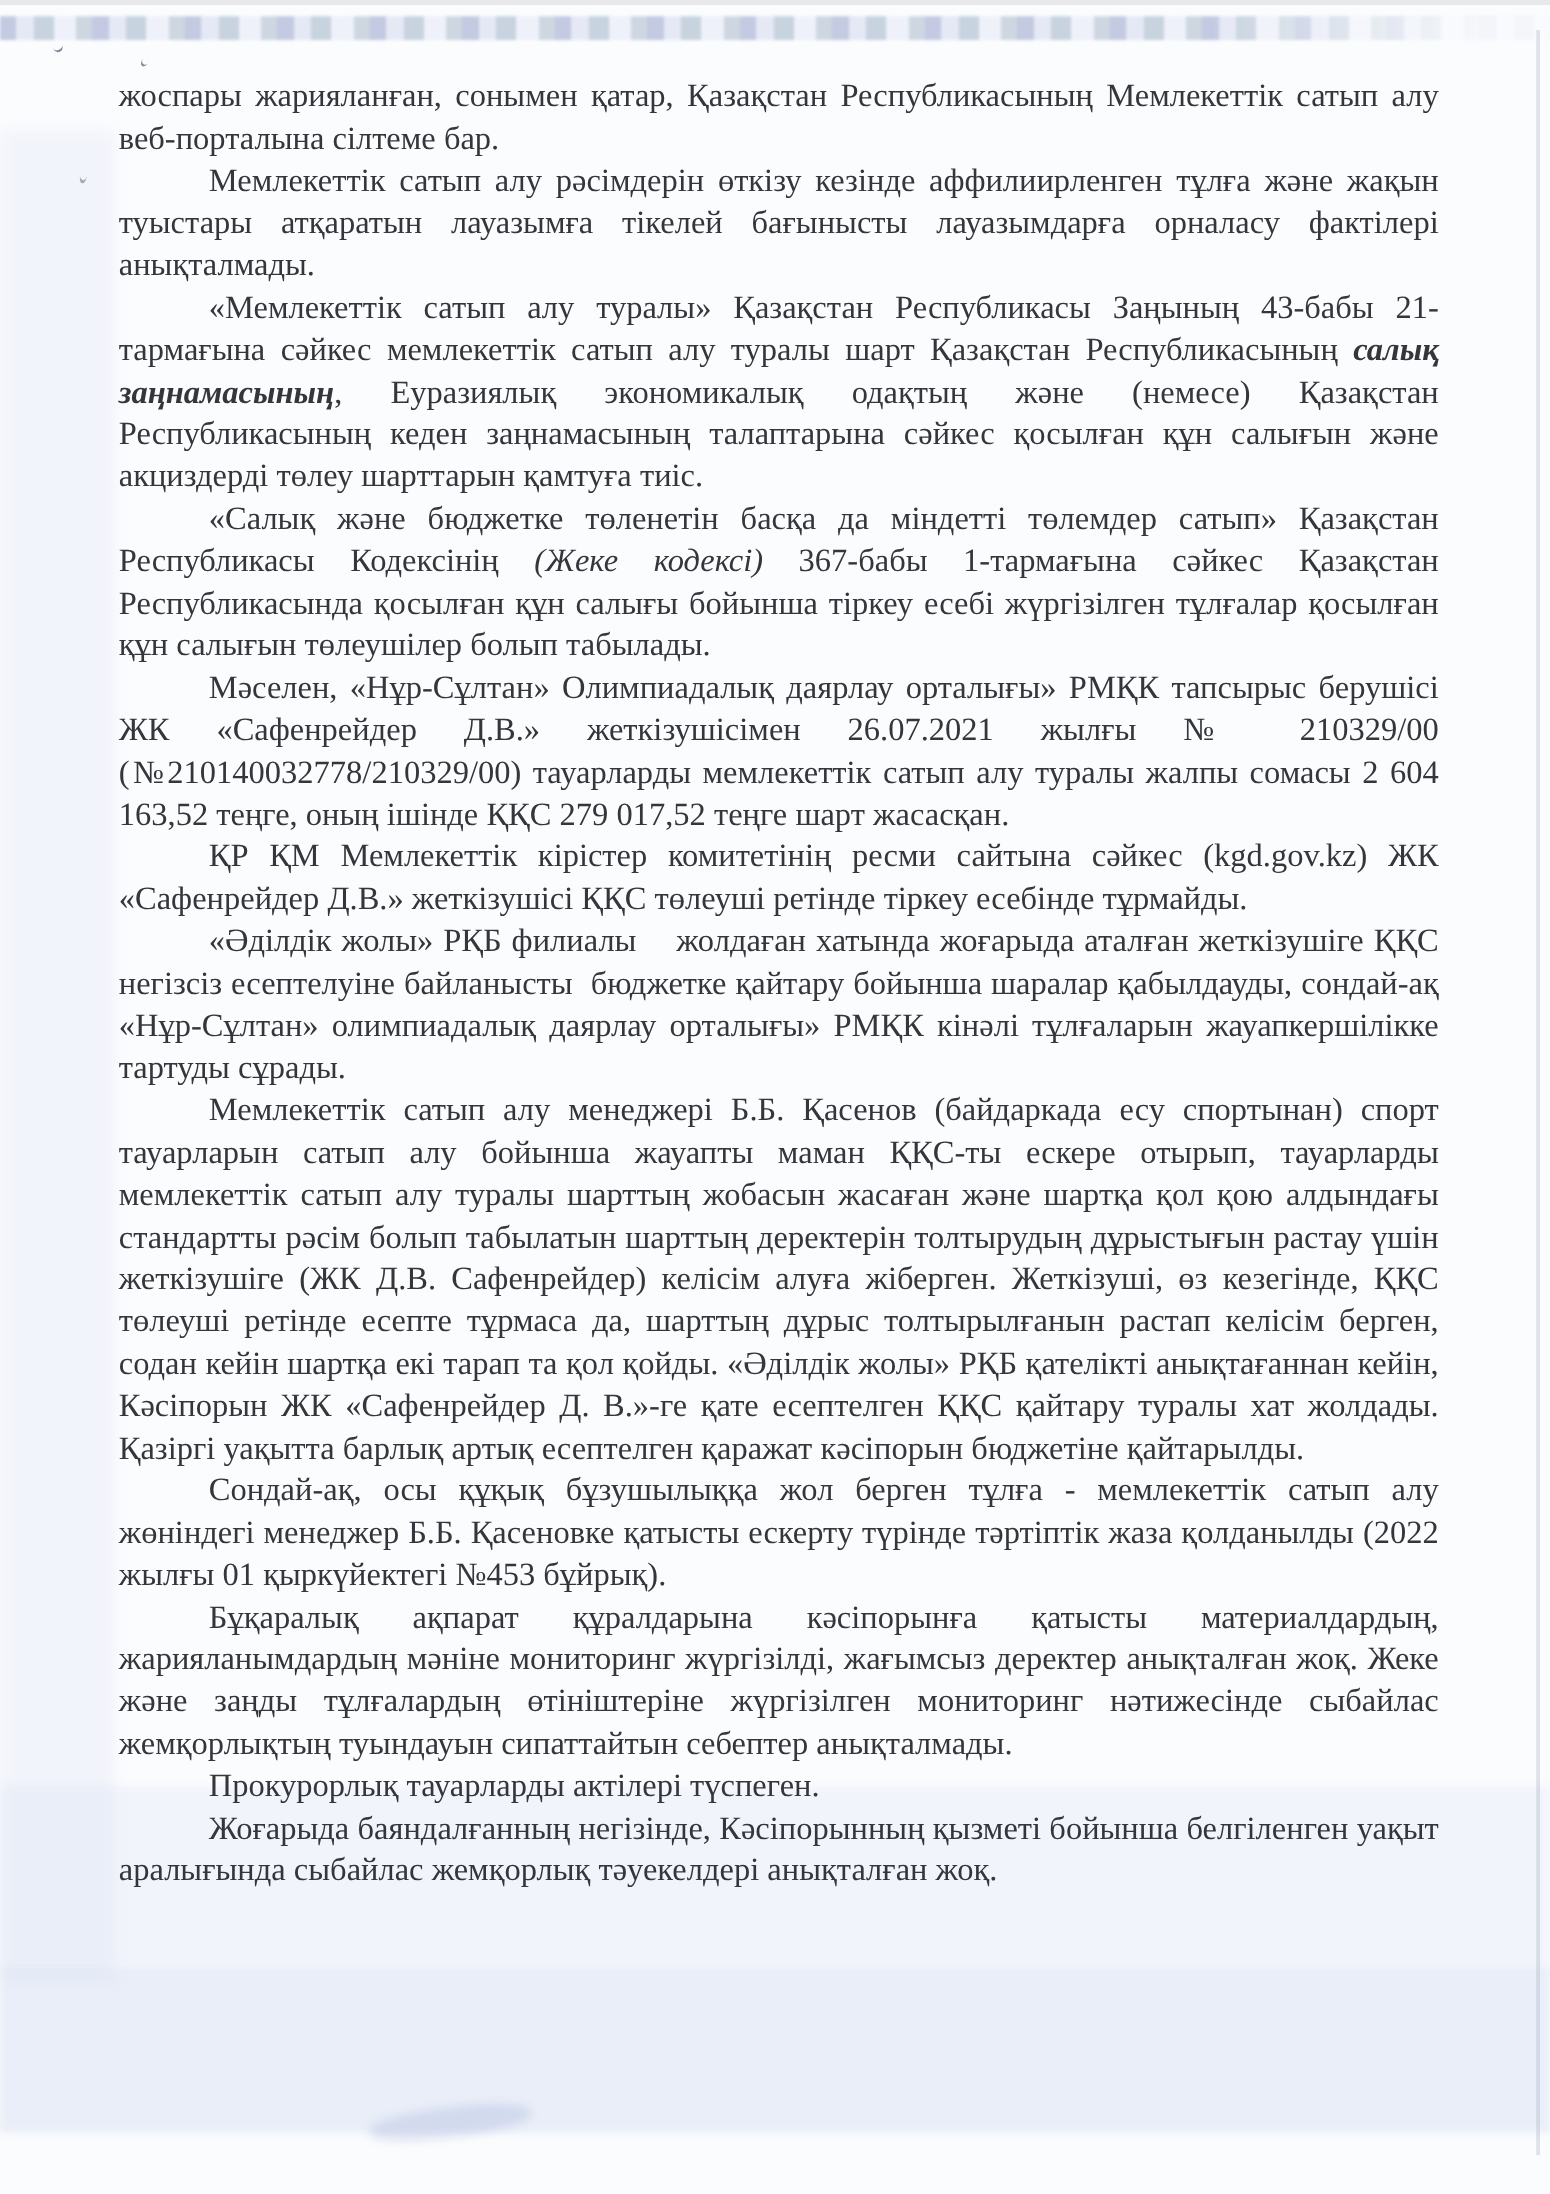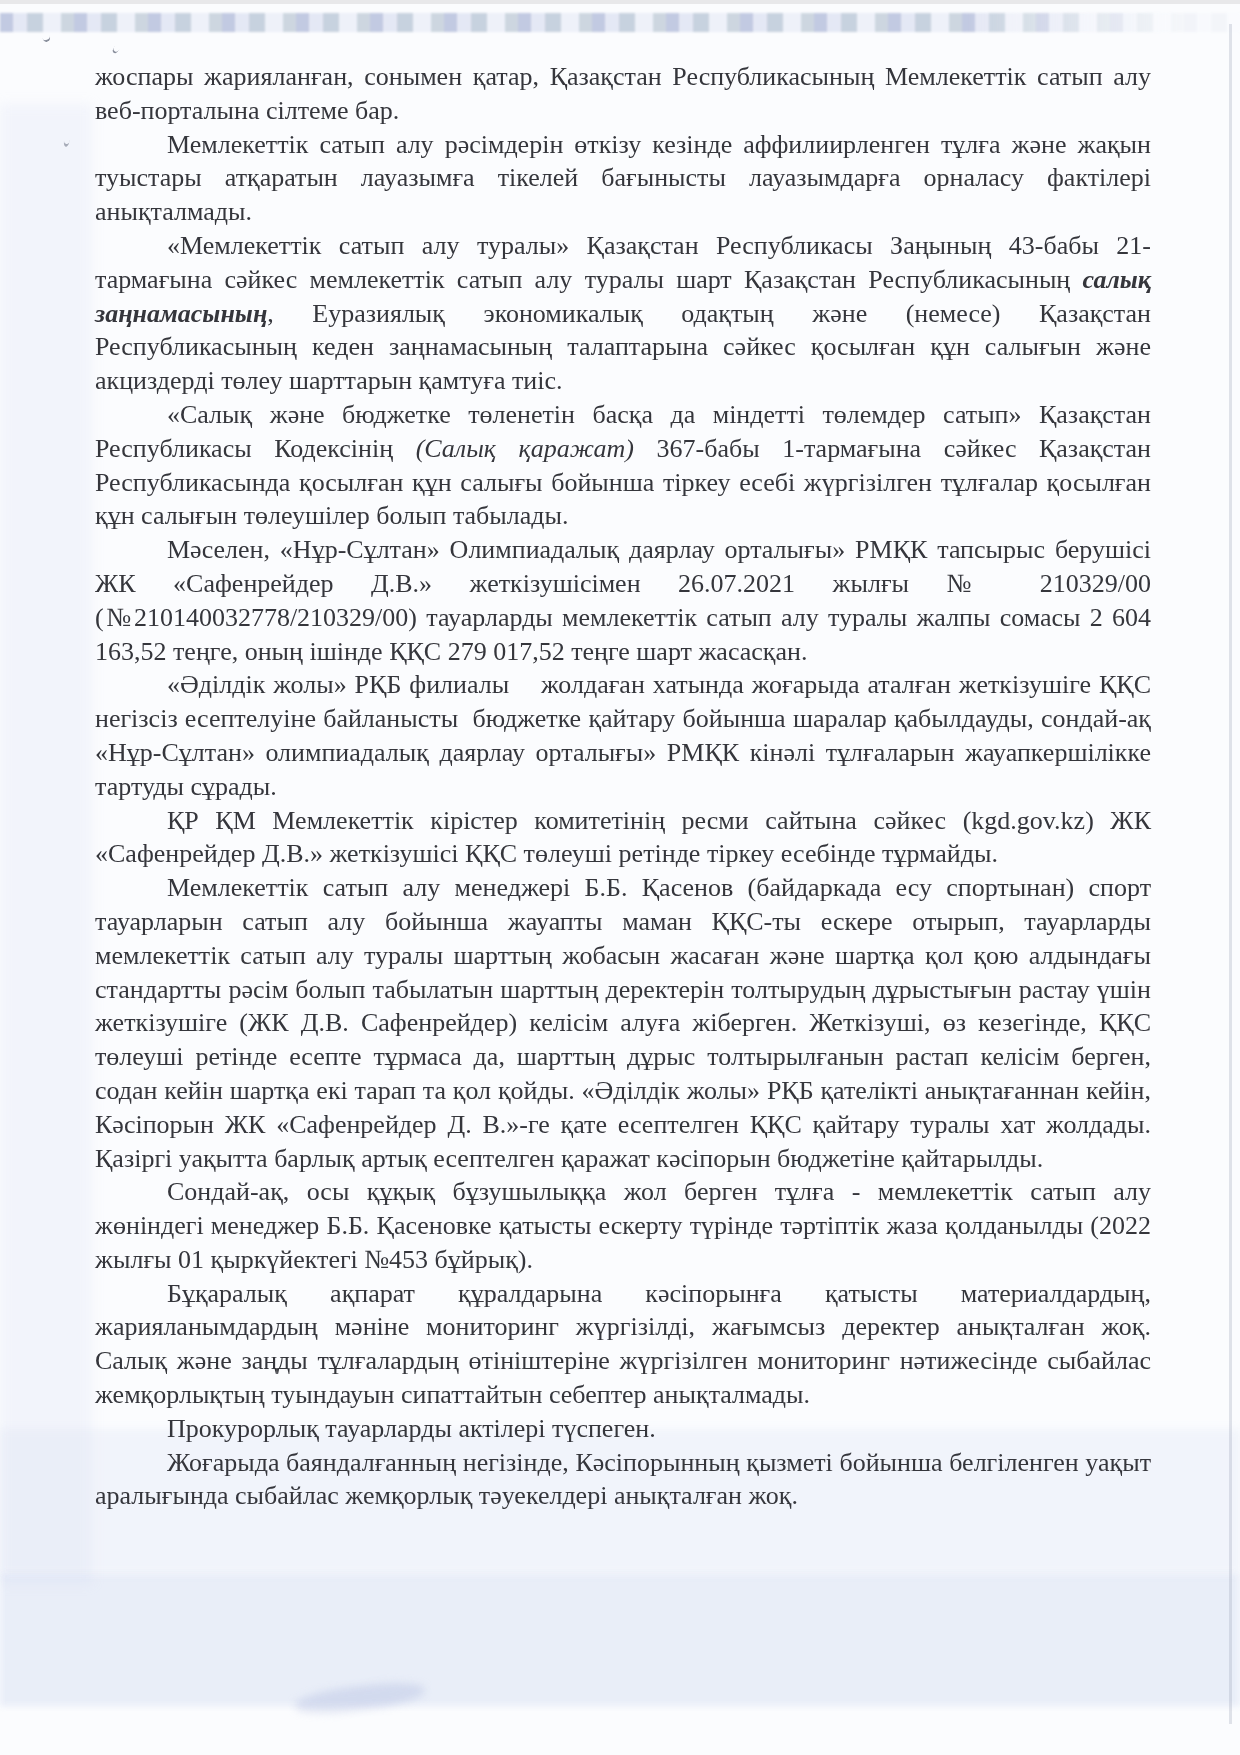--- a/index.html
+++ b/index.html
@@ -68,23 +68,23 @@
   <div class="edge-shadow-right"></div>
   <div class="speck speck-1"></div>
   <div class="speck speck-2"></div>
   <div class="speck speck-3"></div>
   <div class="smudge"></div>
 
   <div class="doc">
       <p class="no-indent"><span class="run-normal">жоспары жарияланған, сонымен қатар, Қазақстан Республикасының Мемлекеттік сатып алу веб-порталына сілтеме бар.</span></p>
       <p><span class="run-normal">Мемлекеттік сатып алу рәсімдерін өткізу кезінде аффилиирленген тұлға және жақын туыстары атқаратын лауазымға тікелей бағынысты лауазымдарға орналасу фактілері анықталмады.</span></p>
       <p><span class="run-normal">«Мемлекеттік сатып алу туралы» Қазақстан Республикасы Заңының 43-бабы 21-тармағына сәйкес мемлекеттік сатып алу туралы шарт Қазақстан Республикасының </span><span class="run-bolditalic">салық заңнамасының</span><span class="run-normal">, Еуразиялық экономикалық одақтың және (немесе) Қазақстан Республикасының кеден заңнамасының талаптарына сәйкес қосылған құн салығын және акциздерді төлеу шарттарын қамтуға тиіс.</span></p>
-      <p><span class="run-normal">«Салық және бюджетке төленетін басқа да міндетті төлемдер сатып» Қазақстан Республикасы Кодексінің </span><span class="run-italic">(Салық қаражат)</span><span class="run-normal"> 367-бабы 1-тармағына сәйкес Қазақстан Республикасында қосылған құн салығы бойынша тіркеу есебі жүргізілген тұлғалар қосылған құн салығын төлеушілер болып табылады.</span></p>
+      <p><span class="run-normal">«Салық және бюджетке төленетін басқа да міндетті төлемдер сатып» Қазақстан Республикасы Кодексінің </span><span class="run-italic">(Жеке кодексі)</span><span class="run-normal"> 367-бабы 1-тармағына сәйкес Қазақстан Республикасында қосылған құн салығы бойынша тіркеу есебі жүргізілген тұлғалар қосылған құн салығын төлеушілер болып табылады.</span></p>
       <p><span class="run-normal">Мәселен, «Нұр-Сұлтан» Олимпиадалық даярлау орталығы» РМҚК тапсырыс берушісі ЖК «Сафенрейдер Д.В.» жеткізушісімен 26.07.2021 жылғы № 210329/00 (№210140032778/210329/00) тауарларды мемлекеттік сатып алу туралы жалпы сомасы 2 604 163,52 теңге, оның ішінде ҚҚС 279 017,52 теңге шарт жасасқан.</span></p>
+      <p><span class="run-normal">ҚР ҚМ Мемлекеттік кірістер комитетінің ресми сайтына сәйкес (kgd.gov.kz) ЖК «Сафенрейдер Д.В.» жеткізушісі ҚҚС төлеуші ретінде тіркеу есебінде тұрмайды.</span></p>
       <p><span class="run-normal">«Әділдік жолы» РҚБ филиалы &nbsp;&nbsp;&nbsp;жолдаған хатында жоғарыда аталған жеткізушіге ҚҚС негізсіз есептелуіне байланысты &nbsp;бюджетке қайтару бойынша шаралар қабылдауды, сондай-ақ «Нұр-Сұлтан» олимпиадалық даярлау орталығы» РМҚК кінәлі тұлғаларын жауапкершілікке тартуды сұрады.</span></p>
-      <p><span class="run-normal">ҚР ҚМ Мемлекеттік кірістер комитетінің ресми сайтына сәйкес (kgd.gov.kz) ЖК «Сафенрейдер Д.В.» жеткізушісі ҚҚС төлеуші ретінде тіркеу есебінде тұрмайды.</span></p>
       <p><span class="run-normal">Мемлекеттік сатып алу менеджері Б.Б. Қасенов (байдаркада есу спортынан) спорт тауарларын сатып алу бойынша жауапты маман ҚҚС-ты ескере отырып, тауарларды мемлекеттік сатып алу туралы шарттың жобасын жасаған және шартқа қол қою алдындағы стандартты рәсім болып табылатын шарттың деректерін толтырудың дұрыстығын растау үшін жеткізушіге (ЖК Д.В. Сафенрейдер) келісім алуға жіберген. Жеткізуші, өз кезегінде, ҚҚС төлеуші ретінде есепте тұрмаса да, шарттың дұрыс толтырылғанын растап келісім берген, содан кейін шартқа екі тарап та қол қойды. «Әділдік жолы» РҚБ қателікті анықтағаннан кейін, Кәсіпорын ЖК «Сафенрейдер Д. В.»-ге қате есептелген ҚҚС қайтару туралы хат жолдады. Қазіргі уақытта барлық артық есептелген қаражат кәсіпорын бюджетіне қайтарылды.</span></p>
       <p><span class="run-normal">Сондай-ақ, осы құқық бұзушылыққа жол берген тұлға - мемлекеттік сатып алу жөніндегі менеджер Б.Б. Қасеновке қатысты ескерту түрінде тәртіптік жаза қолданылды (2022 жылғы 01 қыркүйектегі №453 бұйрық).</span></p>
-      <p><span class="run-normal">Бұқаралық ақпарат құралдарына кәсіпорынға қатысты материалдардың, жарияланымдардың мәніне мониторинг жүргізілді, жағымсыз деректер анықталған жоқ. Салық және заңды тұлғалардың өтініштеріне жүргізілген мониторинг нәтижесінде сыбайлас жемқорлықтың туындауын сипаттайтын себептер анықталмады.</span></p>
+      <p><span class="run-normal">Бұқаралық ақпарат құралдарына кәсіпорынға қатысты материалдардың, жарияланымдардың мәніне мониторинг жүргізілді, жағымсыз деректер анықталған жоқ. Жеке және заңды тұлғалардың өтініштеріне жүргізілген мониторинг нәтижесінде сыбайлас жемқорлықтың туындауын сипаттайтын себептер анықталмады.</span></p>
       <p><span class="run-normal">Прокурорлық тауарларды актілері түспеген.</span></p>
       <p><span class="run-normal">Жоғарыда баяндалғанның негізінде, Кәсіпорынның қызметі бойынша белгіленген уақыт аралығында сыбайлас жемқорлық тәуекелдері анықталған жоқ.</span></p>
     </div>
 </div>
 
 </body></html>

